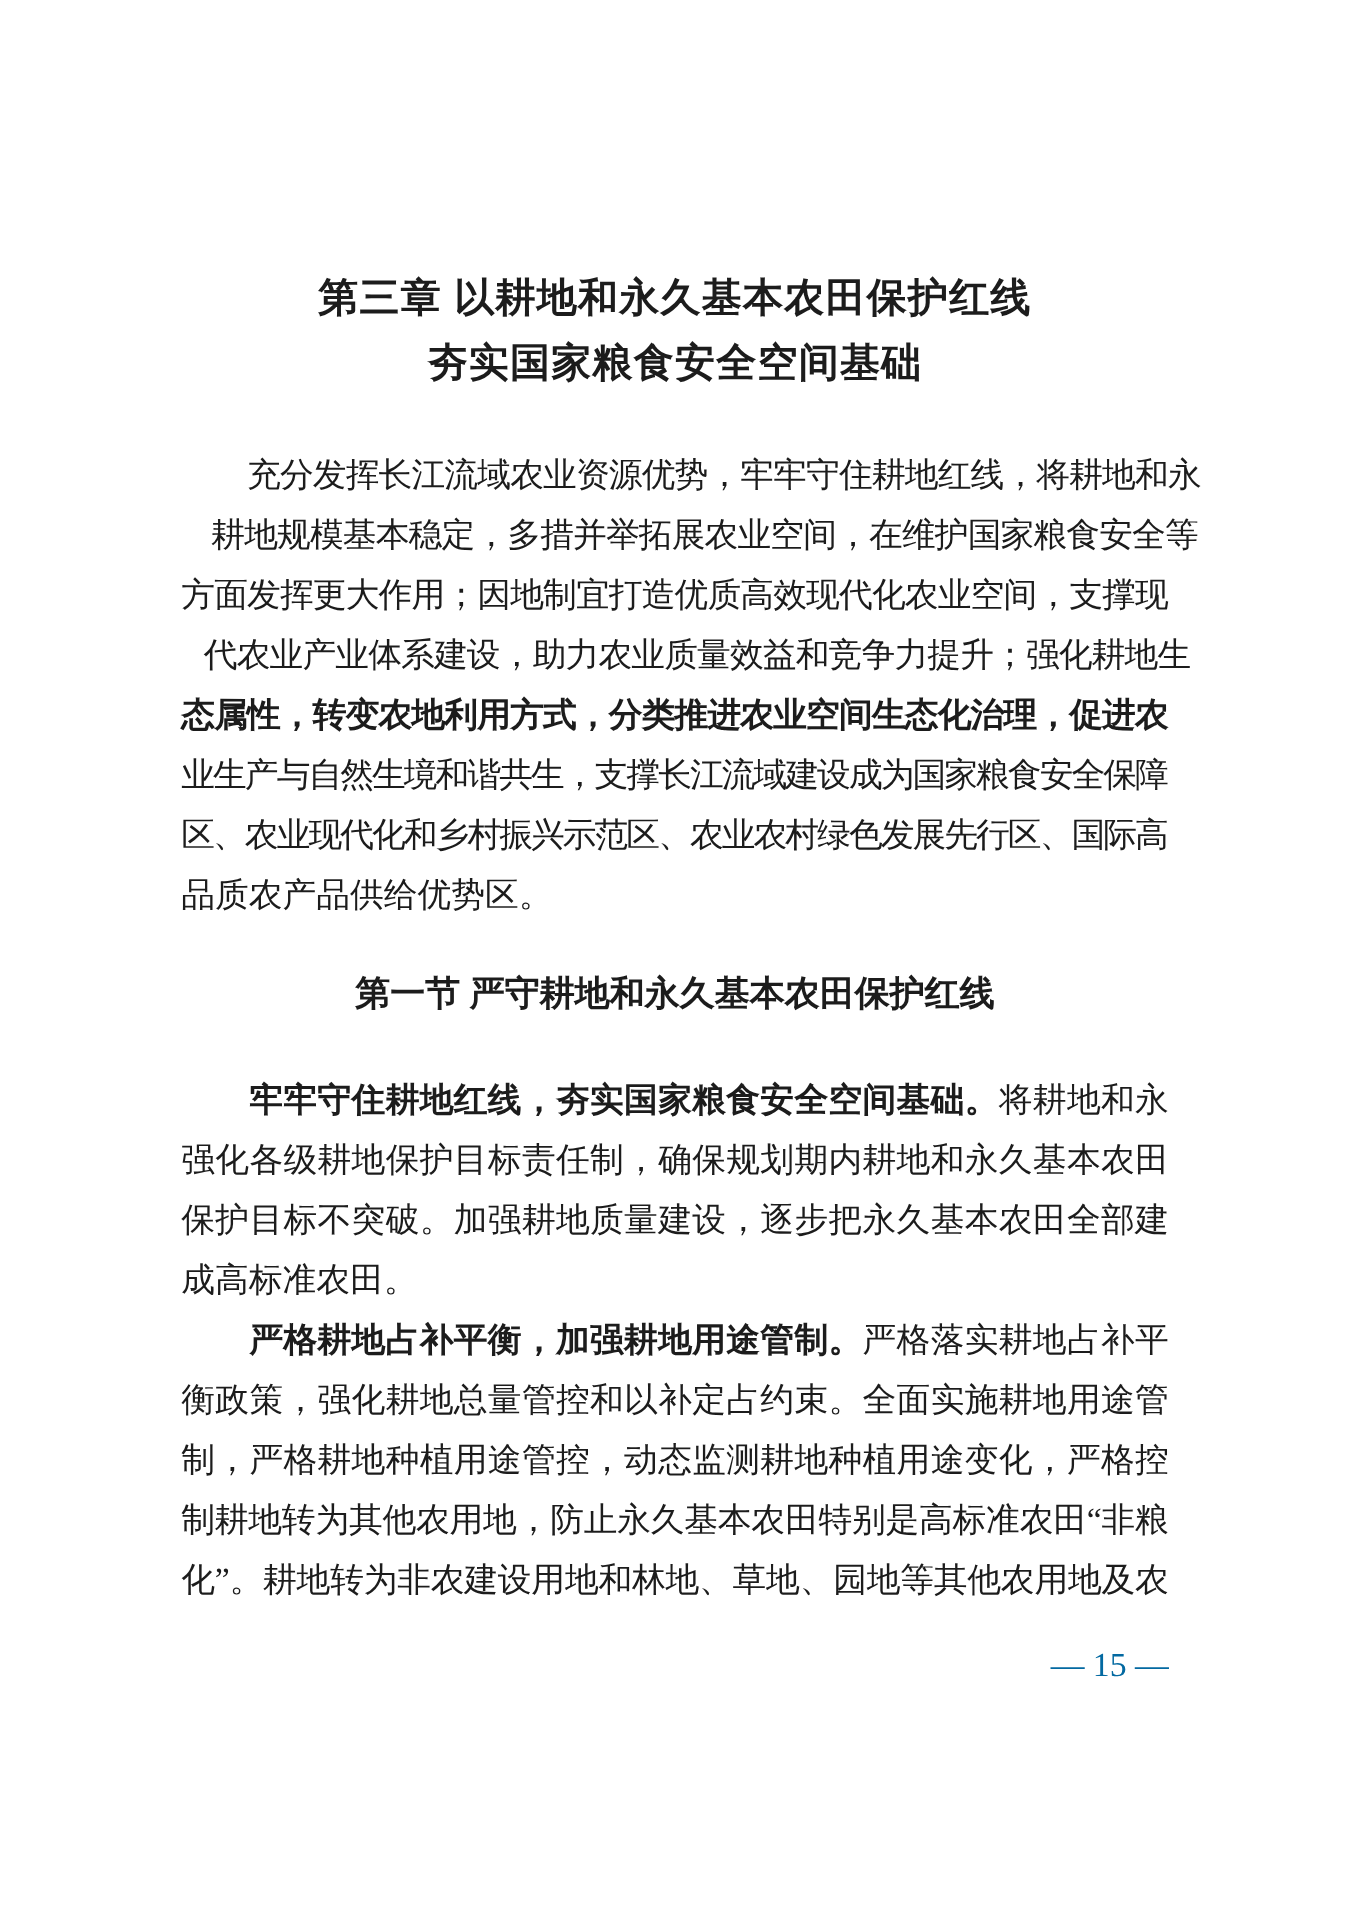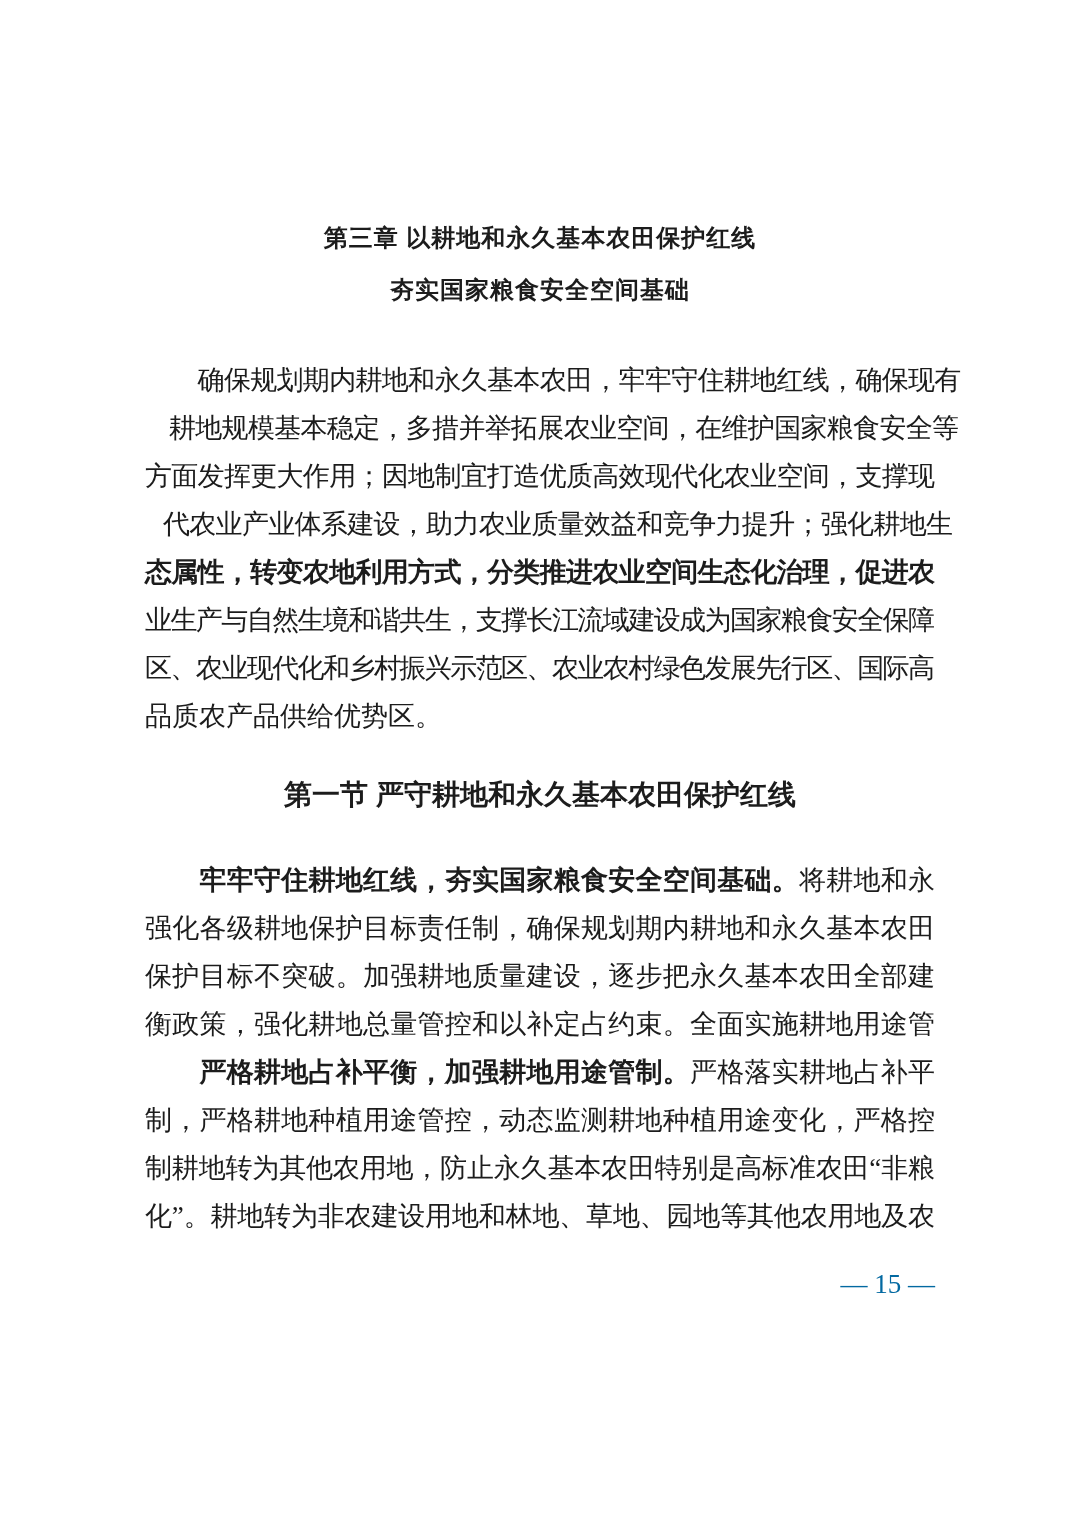--- a/index.html
+++ b/index.html
@@ -14,21 +14,21 @@
     background: #ffffff;
     box-sizing: border-box;
     padding: 212px 145px 0 145px;
     color: #1c1c1c;
     overflow: hidden;
   }
   .chapter-title {
     margin: 0;
     font-family: "Liberation Sans", "DejaVu Sans", sans-serif;
     font-weight: 700;
-    font-size: 24px;
+    font-size: 32px;
     line-height: 52px;
     text-align: center;
     letter-spacing: 1px;
   }
   .section-title {
     margin: 32px 0 0 0;
     font-family: "Liberation Sans", "DejaVu Sans", sans-serif;
     font-weight: 700;
     font-size: 28px;
     line-height: 46px;
@@ -61,41 +61,42 @@
 <body>
 
 <div class="page">
 
   <h1 class="chapter-title">
     <div>第三章 以耕地和永久基本农田保护红线</div>
     <div>夯实国家粮食安全空间基础</div>
   </h1>
 
   <div class="para para-intro">
-      <div class="tline" style="letter-spacing: -0.689655px;"><span class="tcontent">　　确保规划期内耕地和永久基本农田，牢牢守住耕地红线，确保现有</span></div>
+      <div class="tline" style="letter-spacing: -0.689655px;"><span class="tcontent">　　充分发挥长江流域农业资源优势，牢牢守住耕地红线，将耕地和永</span></div>
       <div class="tline" style="letter-spacing: -0.689655px; margin-left: 24px;"><span class="tcontent">耕地规模基本稳定，多措并举拓展农业空间，在维护国家粮食安全等</span></div>
       <div class="tline" style="letter-spacing: -0.689655px;"><span class="tcontent">方面发挥更大作用；因地制宜打造优质高效现代化农业空间，支撑现</span></div>
       <div class="tline" style="letter-spacing: -0.689655px; margin-left: 18px;"><span class="tcontent">代农业产业体系建设，助力农业质量效益和竞争力提升；强化耕地生</span></div>
       <div class="tline" style="letter-spacing: -0.689655px; font-weight: bold;"><span class="tcontent">态属性，转变农地利用方式，分类推进农业空间生态化治理，促进农</span></div>
       <div class="tline" style="letter-spacing: -1.56667px;"><span class="tcontent">业生产与自然生境和谐共生，支撑长江流域建设成为国家粮食安全保障</span></div>
       <div class="tline" style="letter-spacing: -1.56667px;"><span class="tcontent">区、农业现代化和乡村振兴示范区、农业农村绿色发展先行区、国际高</span></div>
       <div class="tline"><span class="tcontent">品质农产品供给优势区。</span></div>
     </div>
 
   <h2 class="section-title">第一节 严守耕地和永久基本农田保护红线</h2>
 
   <div class="para para-redline">
       <div class="tline" style="letter-spacing: 0.25px;"><span class="tcontent"><b>　　牢牢守住耕地红线，夯实国家粮食安全空间基础。</b>将耕地和永</span></div>
       <div class="tline" style="letter-spacing: 0.25px;"><span class="tcontent">强化各级耕地保护目标责任制，确保规划期内耕地和永久基本农田</span></div>
       <div class="tline" style="letter-spacing: 0.25px; text-align: right;"><span class="tcontent">保护目标不突破。加强耕地质量建设，逐步把永久基本农田全部建</span></div>
+      <div class="tline"><span class="tcontent">成高标准农田。</span></div>
     </div>
 
   <div class="para para-balance">
+      <div class="tline" style="letter-spacing: 0.25px;"><span class="tcontent"><b>　　严格耕地占补平衡，加强耕地用途管制。</b>严格落实耕地占补平</span></div>
       <div class="tline" style="letter-spacing: 0.25px;"><span class="tcontent">衡政策，强化耕地总量管控和以补定占约束。全面实施耕地用途管</span></div>
-      <div class="tline" style="letter-spacing: 0.25px;"><span class="tcontent"><b>　　严格耕地占补平衡，加强耕地用途管制。</b>严格落实耕地占补平</span></div>
       <div class="tline" style="letter-spacing: 0.25px;"><span class="tcontent">制，严格耕地种植用途管控，动态监测耕地种植用途变化，严格控</span></div>
       <div class="tline" style="letter-spacing: -0.171875px;"><span class="tcontent">制耕地转为其他农用地，防止永久基本农田特别是高标准农田“非粮</span></div>
       <div class="tline" style="letter-spacing: -0.171875px;"><span class="tcontent">化”。耕地转为非农建设用地和林地、草地、园地等其他农用地及农</span></div>
     </div>
 
   <div class="footer">
     <span>— 15 —</span>
   </div>
 
 </div>

